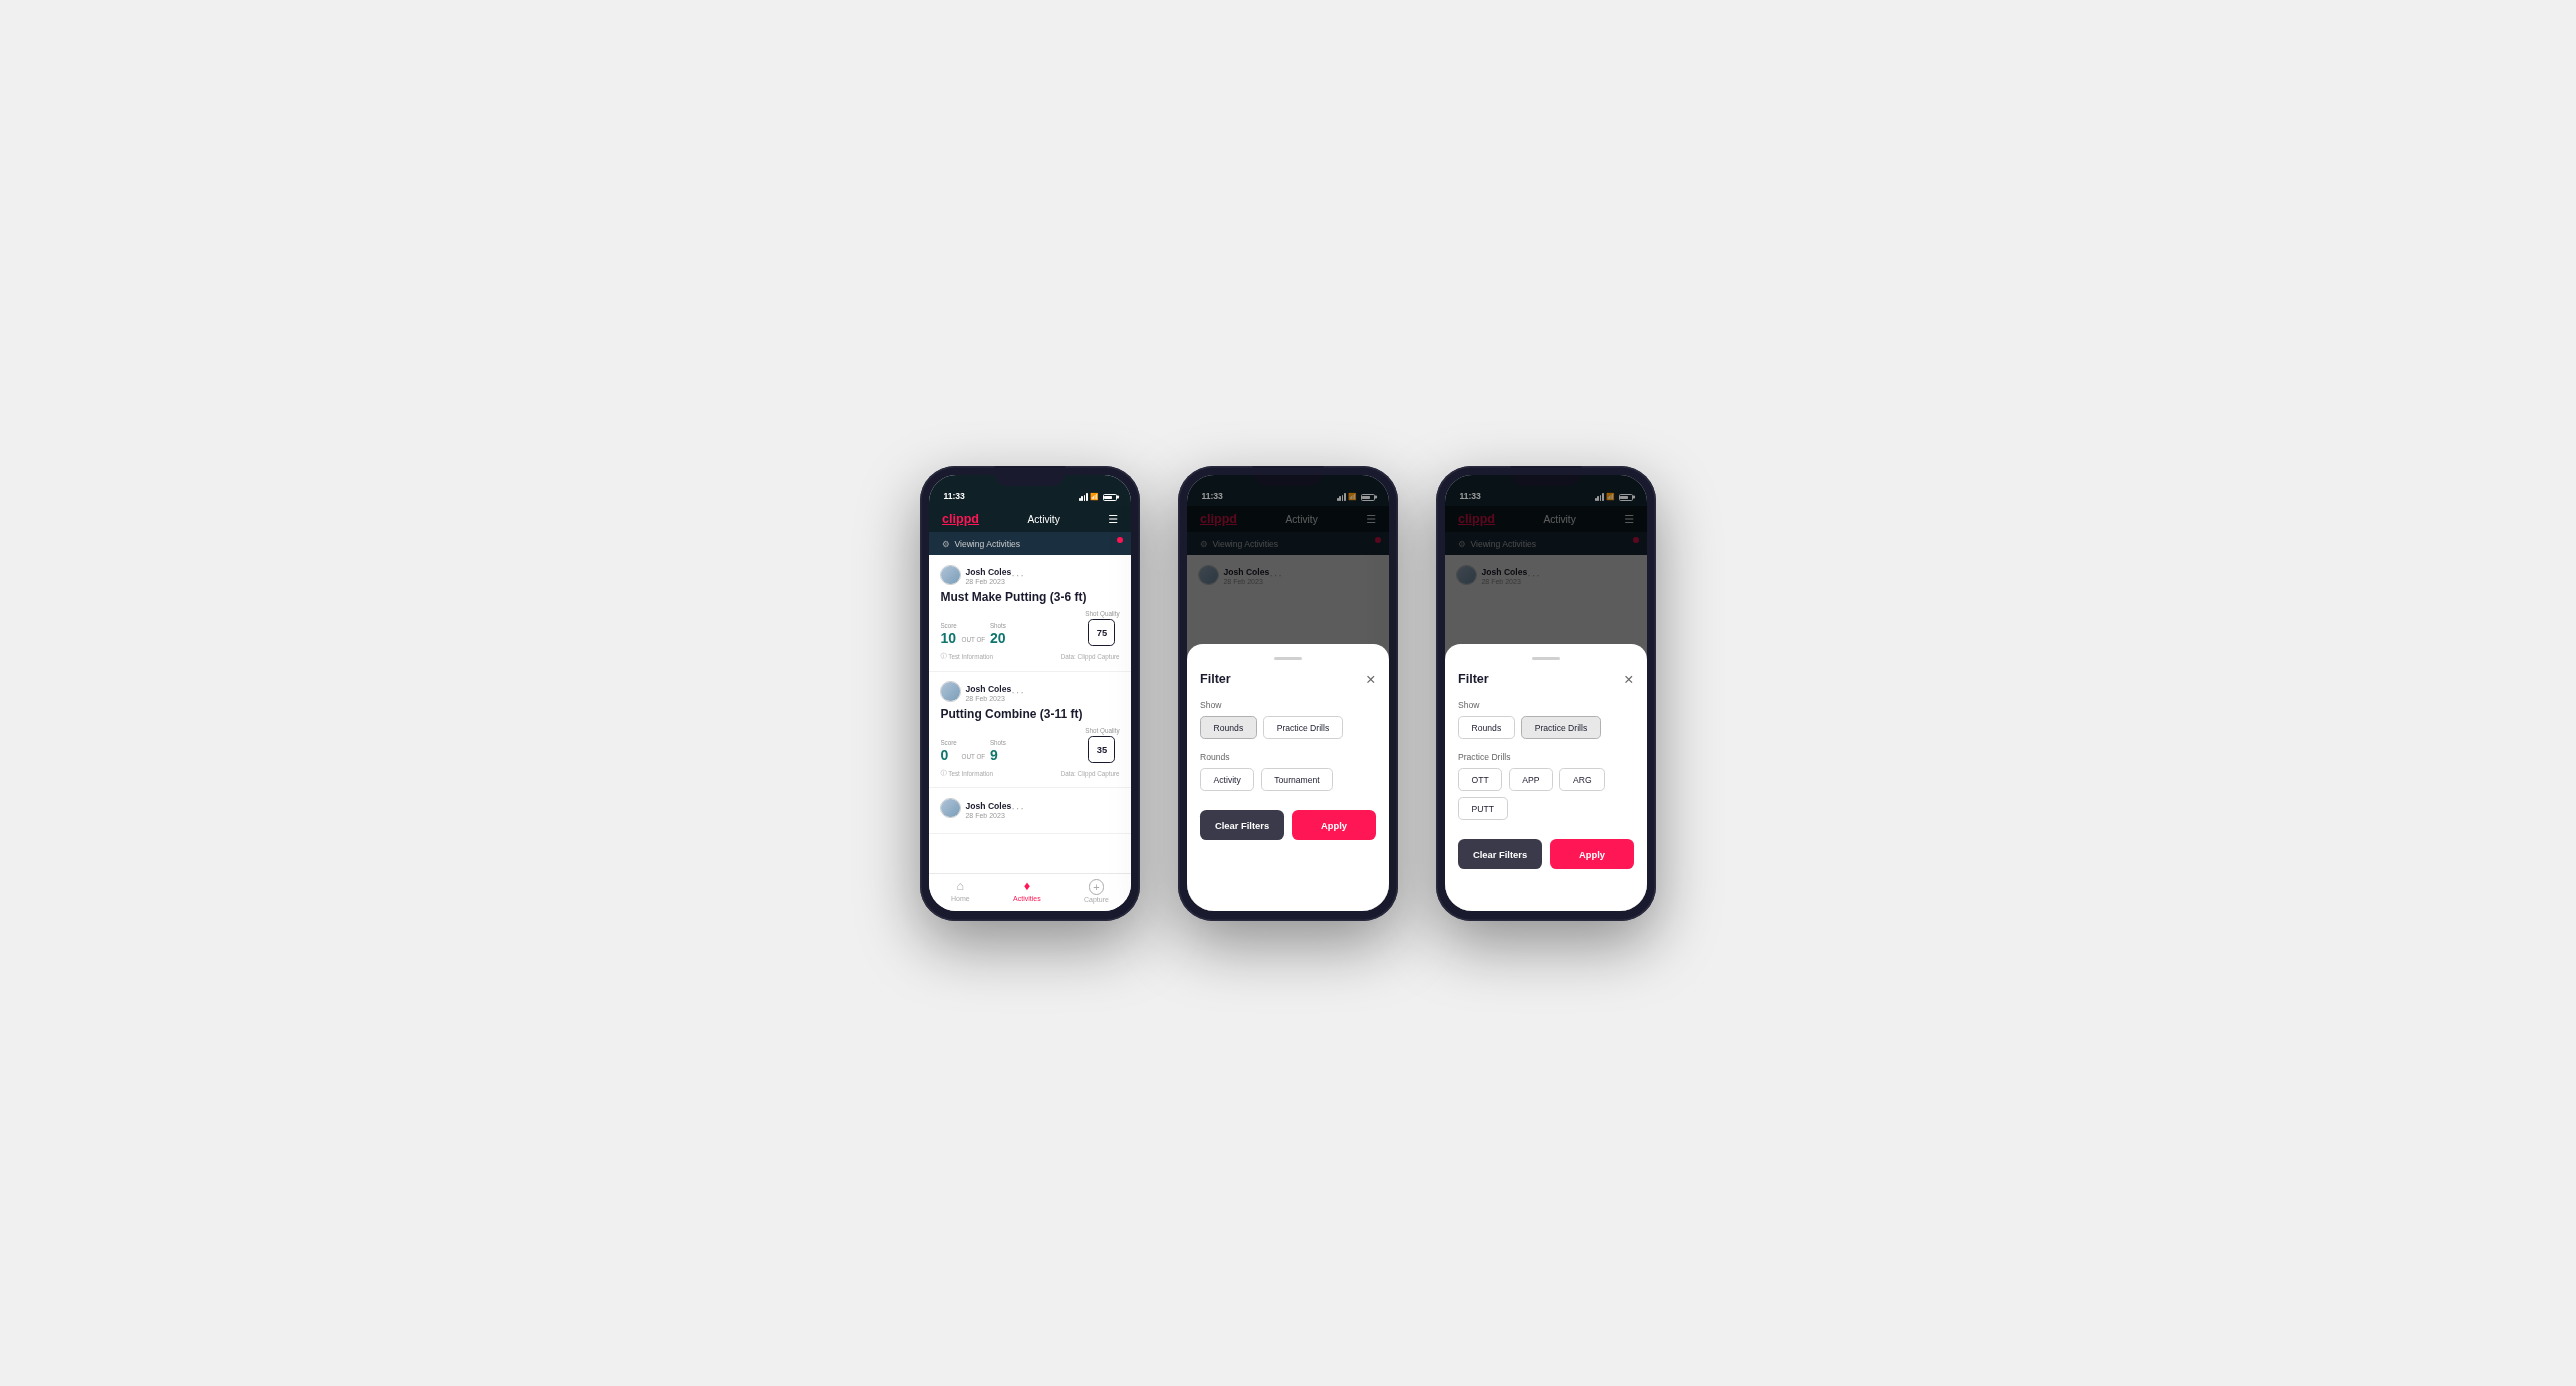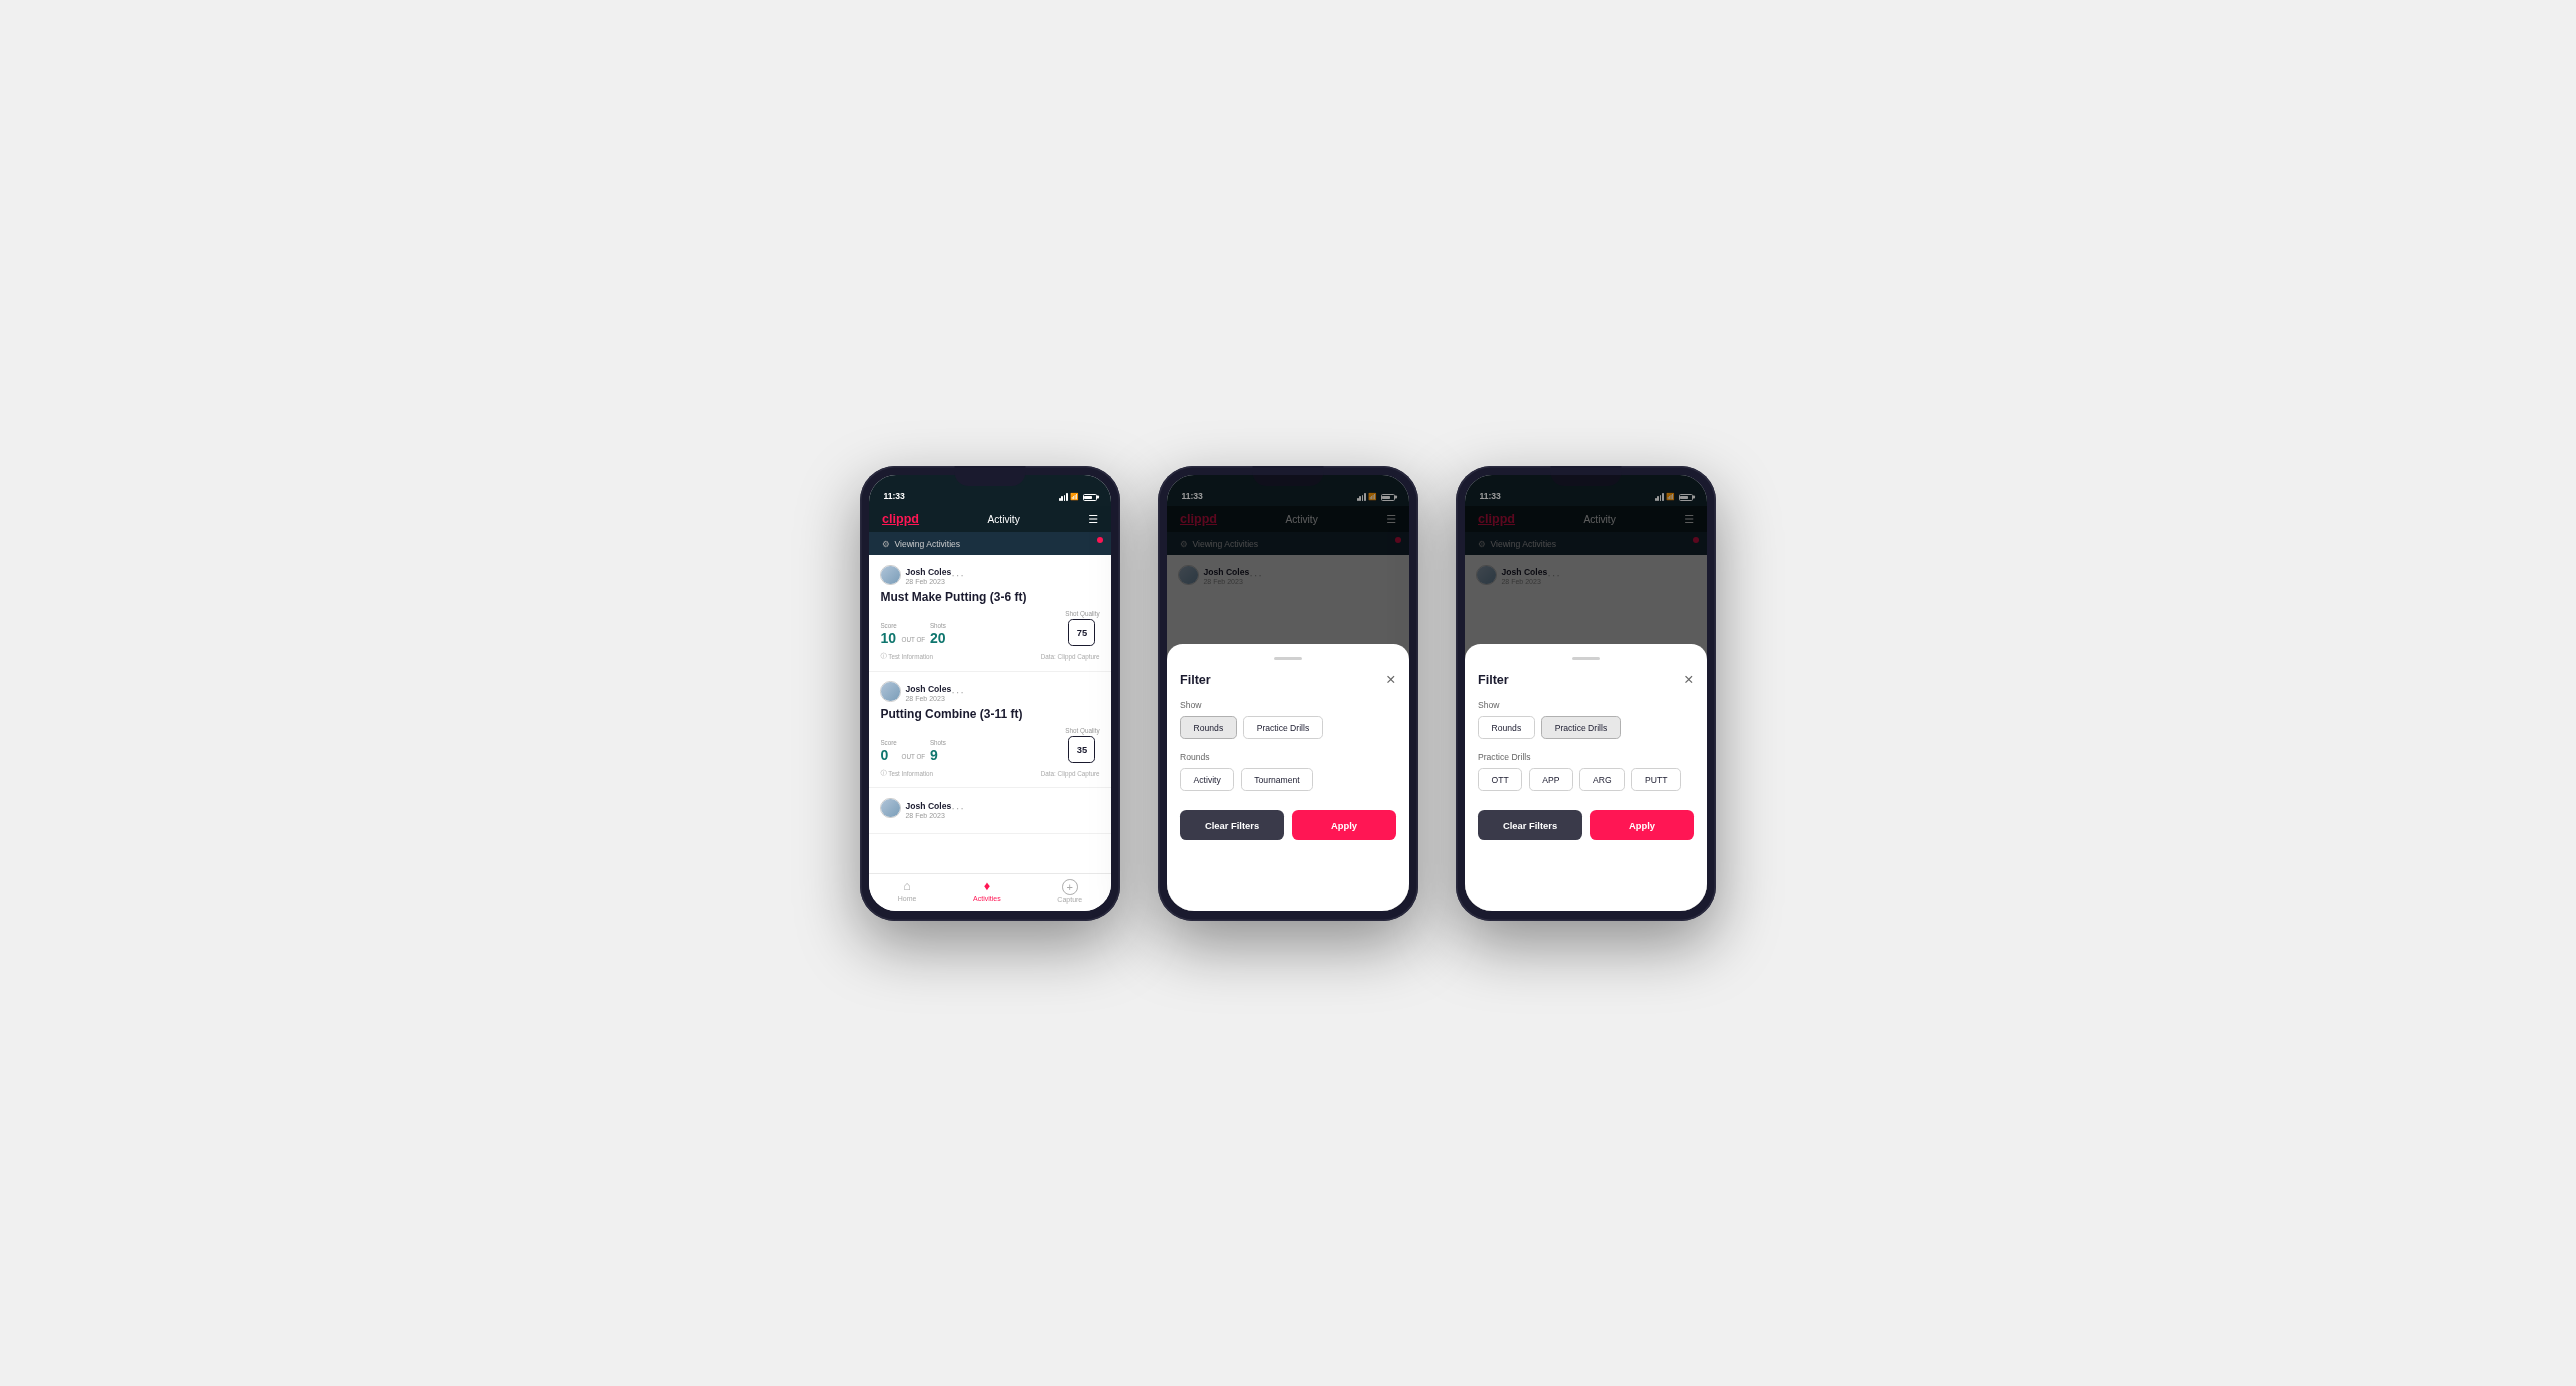--- a/index.html
+++ b/index.html
@@ -14,21 +14,21 @@
     }
     .phones-container {
       display: flex;
       gap: 38px;
       align-items: flex-start;
       justify-content: center;
     }
 
     
     .phone {
-      width: 260px;
+      width: 220px;
       height: 455px;
       background: #1a1a2e;
       border-radius: 35px;
       padding: 9.4px;
       box-shadow: 0 23.5px 63px rgba(0,0,0,0.4), inset 0 0 0 1.6px #2a2a3e;
       position: relative;
       flex-shrink: 0;
     }
     .phone-inner {
       width: 100%;
@@ -312,21 +312,20 @@
     .modal-handle {
       width: 28px;
       height: 3.1px;
       background: #d0d0d0;
       border-radius: 1.6px;
       margin: 0 auto 12.6px;
     }
     .modal-title-row {
       display: flex;
       justify-content: space-between;
-      align-items: center;
       margin-bottom: 12.6px;
     }
     .modal-title {
       font-size: 12.6px;
       font-weight: 700;
       color: #1a1a2e;
     }
     .modal-close {
       color: #666;
       font-size: 12.6px;

